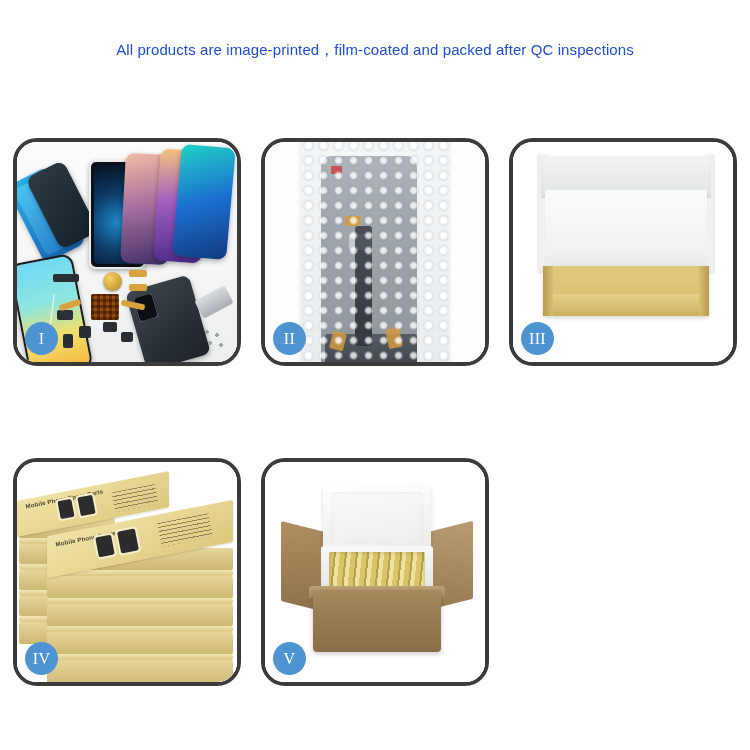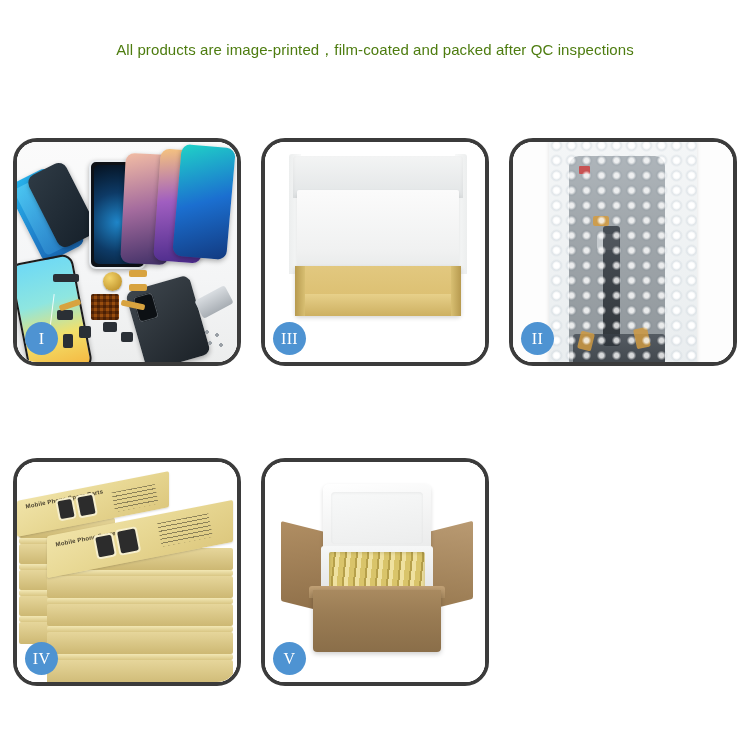--- a/index.html
+++ b/index.html
@@ -14,21 +14,21 @@
   
   .header{padding-top:30px;text-align:center;}
   .title{
     font-family:"Liberation Sans", sans-serif;
     font-size:36px;font-weight:700;color:#141414;
     letter-spacing:1.0px;line-height:1.05;white-space:nowrap;
   }
   .subtitle{
     margin-top:11px;
     font-family:"Liberation Sans", sans-serif;
-    font-size:15px;font-weight:400;color:#4d7c0f;
+    font-size:15px;font-weight:400;color:#1d4ed8;
     letter-spacing:0.1px;white-space:nowrap;
   }
 
   
   .grid{
     position:absolute;left:13px;top:138px;
     width:724px;
     display:grid;
     grid-template-columns:repeat(3,228px);
     grid-template-rows:repeat(2,228px);
@@ -260,53 +260,53 @@
         <div class="flex-cable" style="left:42px;top:160px;width:22px;height:6px;transform:rotate(-18deg);"></div>
         <div class="flex-cable" style="left:104px;top:160px;width:24px;height:6px;transform:rotate(12deg);"></div>
         <div class="tool"></div>
         <div class="screws"></div>
       </div>
       <div class="badge">I</div>
     </div>
 
     <div class="panel">
       <div class="panel-media">
-        <div class="p3-bg"></div>
-        <div class="box3-flap-l"></div>
-        <div class="box3-flap-r"></div>
-        <div class="box3-lidback"></div>
-        <div class="box3-foam"></div>
-        <div class="box3-bubble"></div>
-        <div class="box3-tray"></div>
-        <div class="box3-trayfront"></div>
-        <div class="box3-lip-l"></div>
-        <div class="box3-lip-r"></div>
-      </div>
-      <div class="badge">III</div>
-    </div>
-
-    <div class="panel">
-      <div class="panel-media">
         <div class="p2-bg"></div>
         <div class="bubble-sheet"></div>
         <div class="lcd"></div>
         <div class="lcd-red"></div>
         <div class="lcd-gold1"></div>
         <div class="lcd-conn"></div>
         <div class="lcd-cable"></div>
         <div class="lcd-board"></div>
         <div class="lcd-gold2"></div>
         <div class="lcd-gold3"></div>
         <div class="bubble-overlay"></div>
       </div>
       <div class="badge">II</div>
     </div>
 
     <div class="panel">
       <div class="panel-media">
+        <div class="p3-bg"></div>
+        <div class="box3-flap-l"></div>
+        <div class="box3-flap-r"></div>
+        <div class="box3-lidback"></div>
+        <div class="box3-foam"></div>
+        <div class="box3-bubble"></div>
+        <div class="box3-tray"></div>
+        <div class="box3-trayfront"></div>
+        <div class="box3-lip-l"></div>
+        <div class="box3-lip-r"></div>
+      </div>
+      <div class="badge">III</div>
+    </div>
+
+    <div class="panel">
+      <div class="panel-media">
         <div class="p4-bg"></div>
         <div class="stack">
 
           <div class="kbox kbox-side" style="left:2px;top:56px;width:96px;height:20px;"></div>
           <div class="kbox kbox-edge" style="left:2px;top:76px;width:96px;height:6px;"></div>
           <div class="kbox kbox-side" style="left:2px;top:82px;width:96px;height:20px;"></div>
           <div class="kbox kbox-edge" style="left:2px;top:102px;width:96px;height:6px;"></div>
           <div class="kbox kbox-side" style="left:2px;top:108px;width:96px;height:20px;"></div>
           <div class="kbox kbox-edge" style="left:2px;top:128px;width:96px;height:6px;"></div>
           <div class="kbox kbox-side" style="left:2px;top:134px;width:96px;height:20px;"></div>

